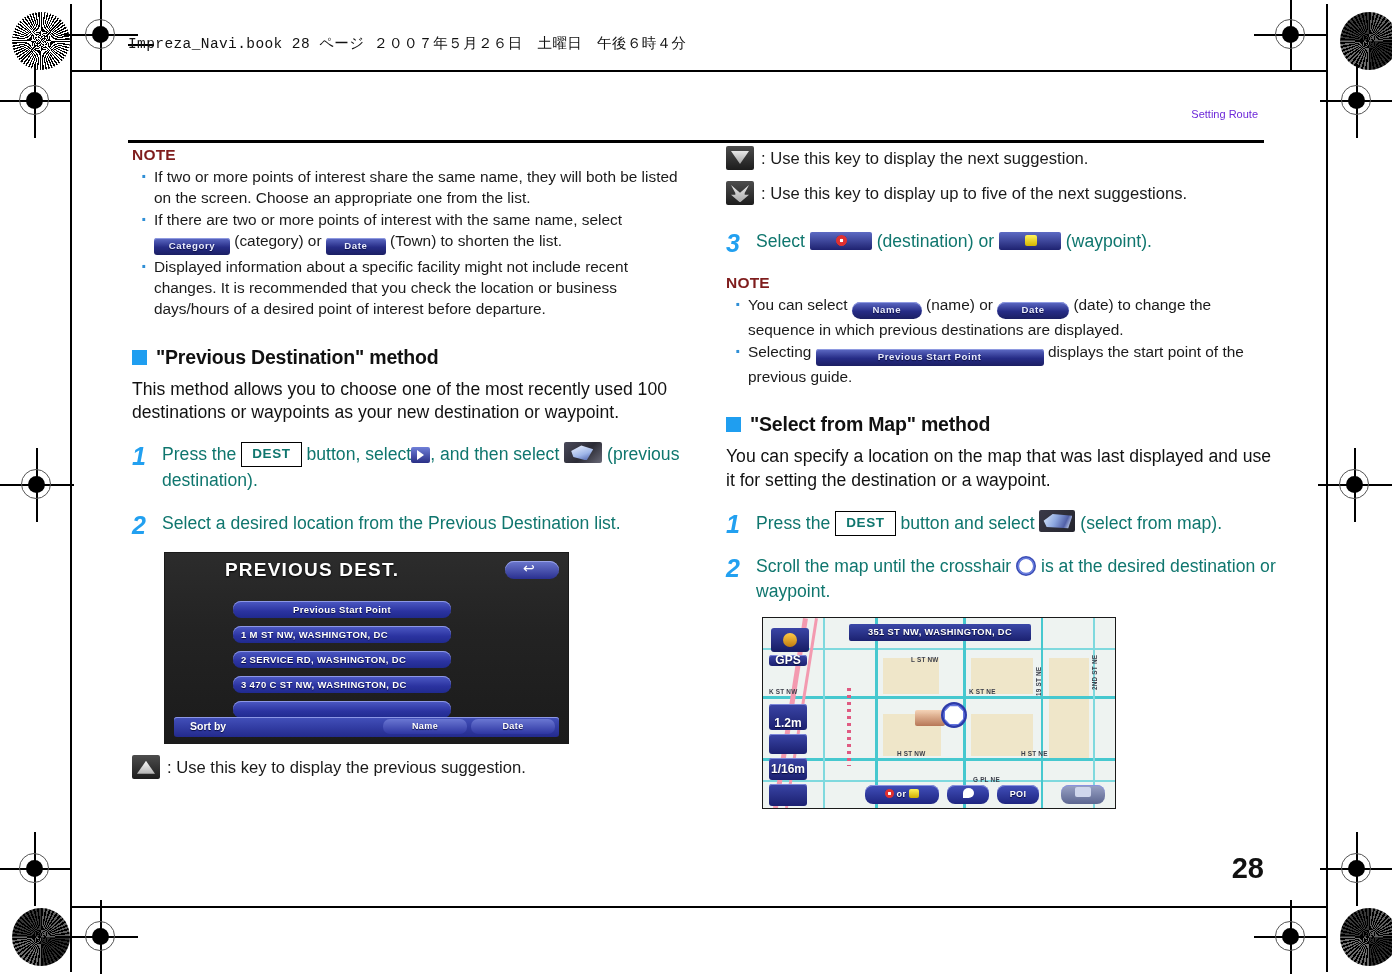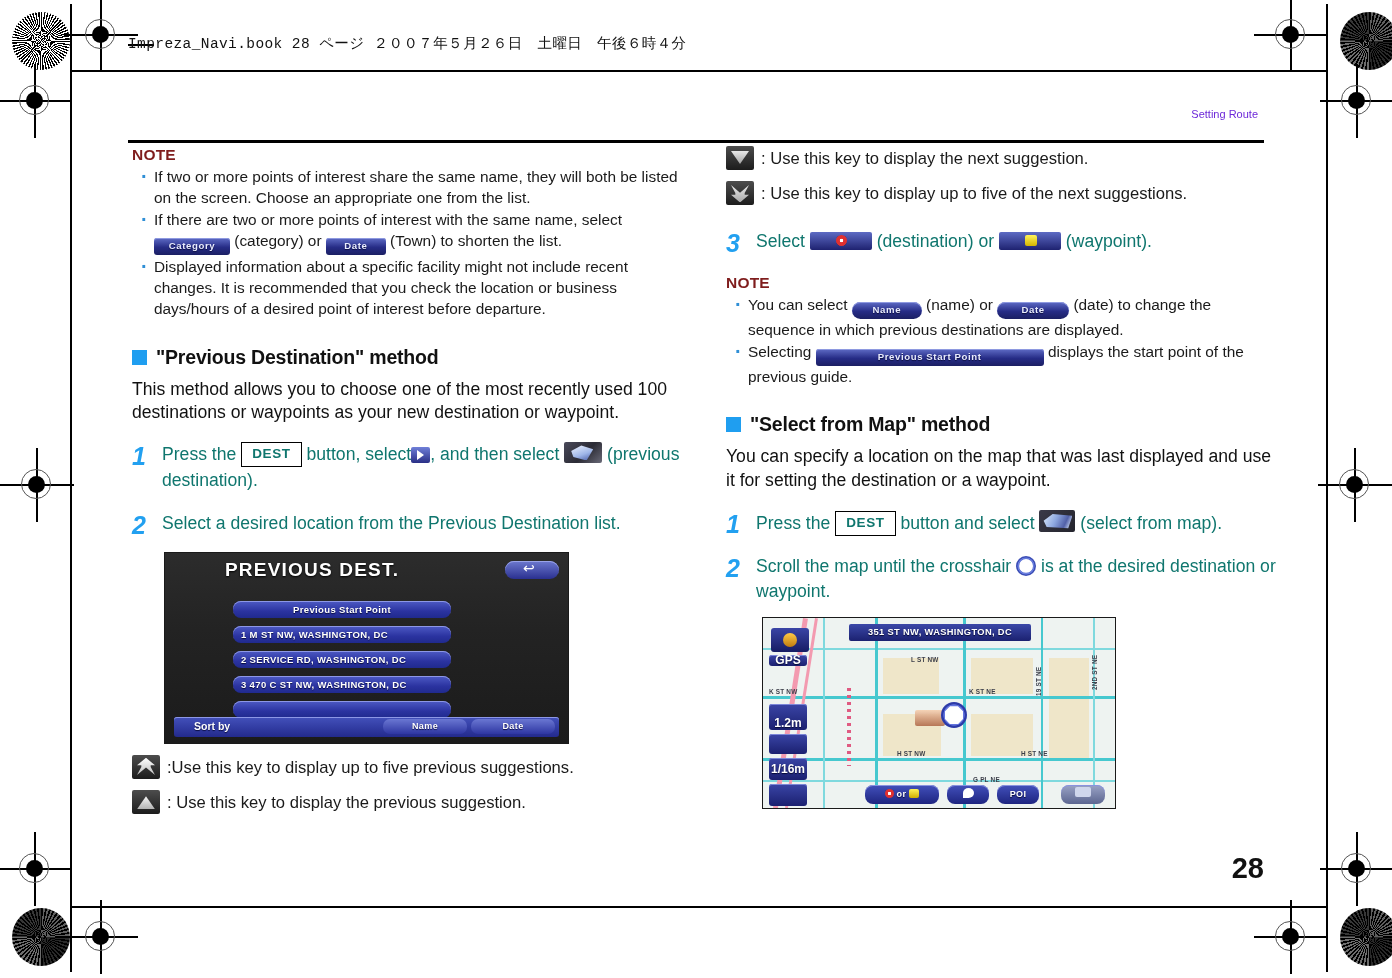--- a/index.html
+++ b/index.html
@@ -121,21 +121,21 @@
     background:linear-gradient(#6d79cf,#2a3090);box-shadow:inset 0 1px 0 #99a3e8;}
   #prev-dest-shot .pd-back:after{content:"\21A9";position:absolute;left:18px;top:-1px;color:#fff;font-size:14px;}
   #prev-dest-shot .row{position:absolute;left:68px;width:218px;height:17px;border-radius:8px;
     background:linear-gradient(#4d5ac4,#2b33a0 60%,#202a8e);box-shadow:inset 0 1px 0 #8d97e6;
     color:#fff;font-size:9.5px;font-weight:bold;letter-spacing:.35px;line-height:17px;
     text-shadow:0 1px 1px #070b3a;padding-left:8px;box-sizing:border-box;}
   #prev-dest-shot .row.psp{text-align:center;padding-left:0;}
   #prev-dest-shot .side{position:absolute;left:24px;width:26px;height:22px;}
   #prev-dest-shot .sort{position:absolute;left:9px;right:9px;bottom:6px;height:20px;border-radius:3px;
     background:linear-gradient(#4351bb,#232a8d);box-shadow:inset 0 1px 0 #8d97e6;}
-  #prev-dest-shot .sort .lbl{position:absolute;left:20px;top:3px;color:#fff;font-size:10.5px;font-weight:bold;text-shadow:0 1px 1px #0a0d40;}
+  #prev-dest-shot .sort .lbl{position:absolute;left:0;top:3px;color:#fff;font-size:10.5px;font-weight:bold;text-shadow:0 1px 1px #0a0d40;padding-left:16px;}
   #prev-dest-shot .sort .sb{position:absolute;top:2px;height:15px;border-radius:7px;
     background:linear-gradient(#6a77d2,#2e36a2);color:#fff;font-size:9px;font-weight:bold;
     line-height:15px;text-align:center;letter-spacing:.4px;text-shadow:0 1px 1px #0a0d40;}
   .s-up-big,.s-up,.s-down,.s-down-big{width:24px;height:20px;position:relative;}
   .s-up-big:after{content:"";position:absolute;inset:0;background:linear-gradient(#f3f3f3,#a8a8a8);
     clip-path:polygon(50% 4%,100% 46%,76% 46%,76% 56%,100% 96%,50% 56%,0 96%,24% 56%,24% 46%,0 46%);}
   .s-up:after{content:"";position:absolute;left:2px;top:3px;right:2px;bottom:3px;
     background:linear-gradient(#f2f2f2,#a5a5a5);clip-path:polygon(50% 6%,100% 100%,0 100%);}
   .s-down:after{content:"";position:absolute;left:2px;top:3px;right:2px;bottom:3px;
     background:linear-gradient(#e6e6e6,#989898);clip-path:polygon(0 0,100% 0,50% 94%);}
@@ -316,24 +316,20 @@
     <div class="side" style="top:149px;"><span class="s-down-big"></span></div>
 
     <div class="sort">
       <span class="lbl">Sort by</span>
       <span class="sb" style="right:92px;width:84px;">Name</span>
       <span class="sb" style="right:4px;width:84px;">Date</span>
     </div>
   </div>
 
   <div class="cap">
-    <span class="gl gl-upbig"></span>
-    <span class="ct">:Use this key to display up to five previous suggestions.</span>
-  </div>
-  <div class="cap">
     <span class="gl gl-up"></span>
     <span class="ct">: Use this key to display the previous suggestion.</span>
   </div>
 </div>
 
 <div class="col right" style="top:146px;">
 
   <div class="cap" style="margin-top:0;">
     <span class="gl gl-down"></span>
     <span class="ct">: Use this key to display the next suggestion.</span>

